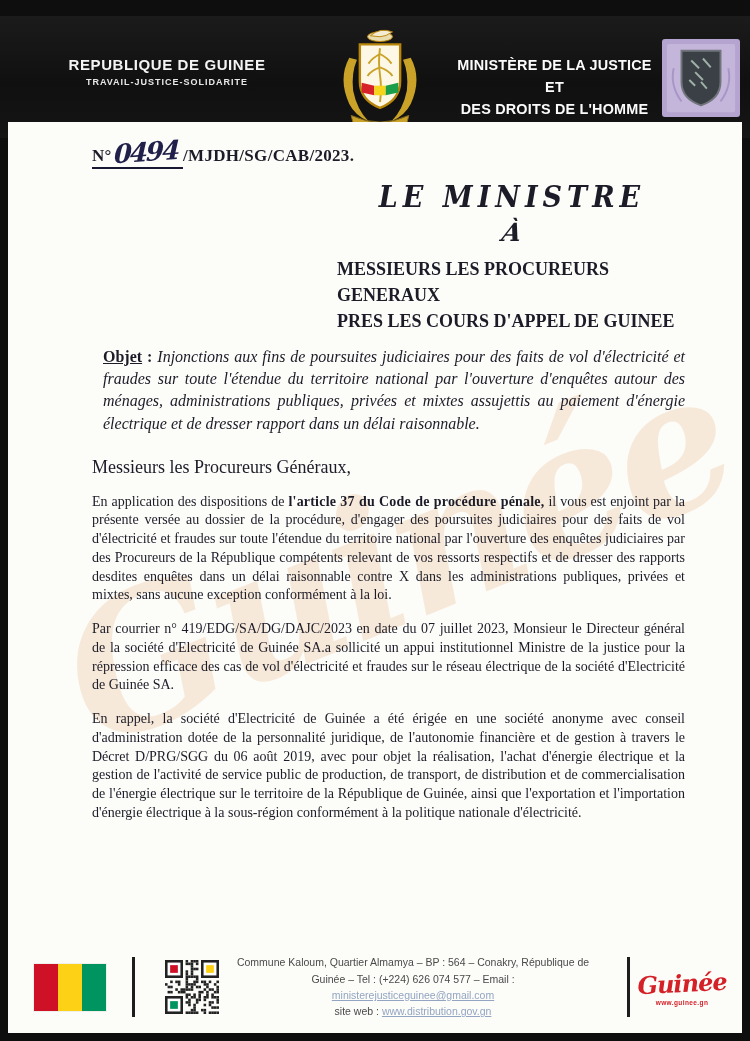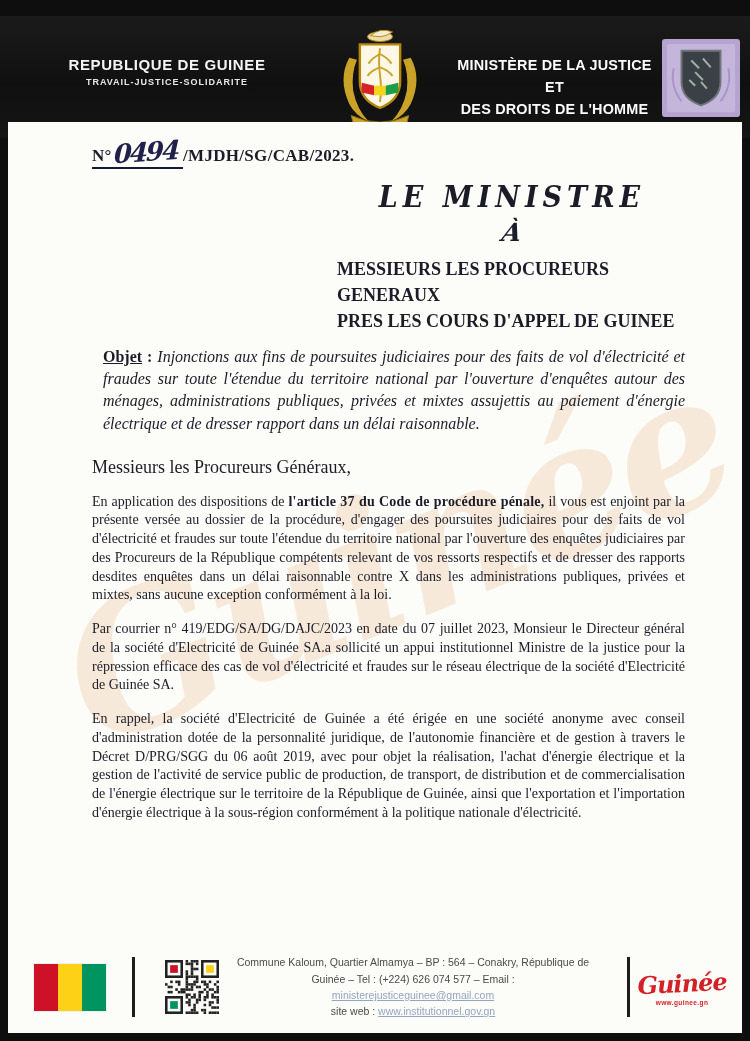--- a/index.html
+++ b/index.html
@@ -278,21 +278,21 @@
             <rect x="42" y="0" width="21" height="21" fill="#222"></rect>
             <rect x="45" y="3" width="15" height="15" fill="#fff"></rect>
             <rect x="48" y="6" width="9" height="9" fill="#fcd116"></rect>
             <rect x="0" y="42" width="21" height="21" fill="#222"></rect>
             <rect x="3" y="45" width="15" height="15" fill="#fff"></rect>
             <rect x="6" y="48" width="9" height="9" fill="#009460"></rect>
           </svg>
       </div>
       <div class="addr">
         <span>Commune Kaloum, Quartier Almamya – BP : 564 – Conakry, République de Guinée – Tel : (+224) 626 074 577 – Email : </span><a class="flink" href="#">ministerejusticeguinee@gmail.com</a><br>
-        <span>site web : </span><a class="flink" href="#">www.institutionnel.gov.gn</a>
+        <span>site web : </span><a class="flink" href="#">www.distribution.gov.gn</a>
       </div>
       <div class="vline"></div>
       <div class="brand">
         <div class="brand-name">Guinée</div>
         <div class="brand-url">www.guinee.gn</div>
       </div>
     </footer>
   </main>
 </div>
 

